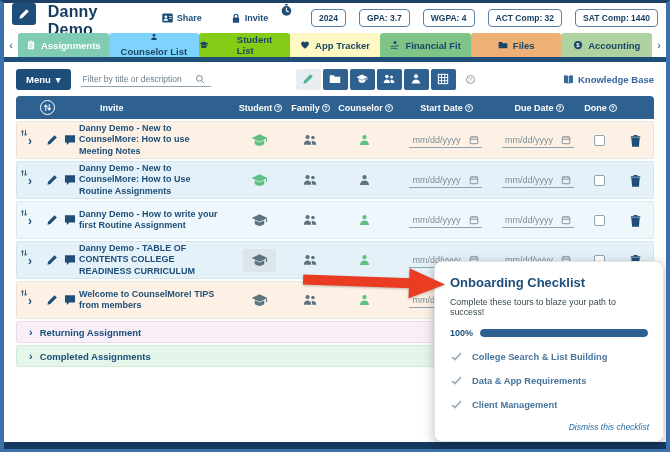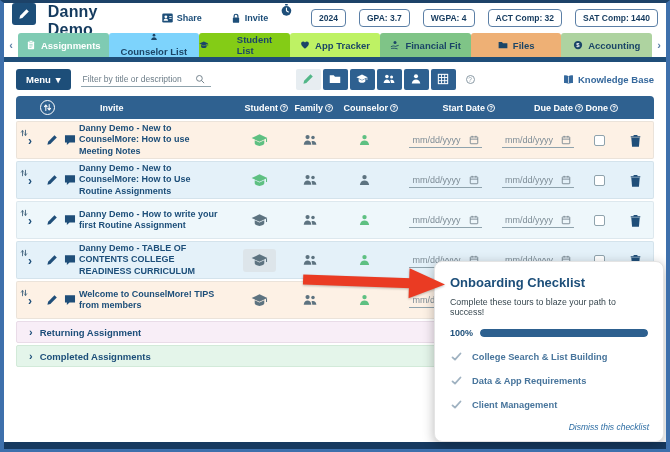--- a/index.html
+++ b/index.html
@@ -50,21 +50,21 @@
     font-size:6.5px; line-height:8px; text-align:center; display:inline-block;}
   .kb{ margin-left:auto; display:flex; align-items:center; gap:4px; background:none; border:none;
     color:#35689c; font-size:9.5px; font-weight:700; cursor:pointer;}
   .kb .ic{ width:11px; height:11px;}
 
   
   .tablewrap{ margin:2px 12px 0 12px; }
   .grid{ display:grid; grid-template-columns:26px 18px 18px 1fr 55px 45px 65px 97px 88px 35px 36px; }
   .thead{ background:#2f6190; color:#fff; height:23px; align-items:center; border-radius:4px 4px 0 0;
     font-size:9px; font-weight:700;}
-  .th{ display:flex; align-items:center; justify-content:flex-end; gap:2px;}
+  .th{ display:flex; align-items:center; justify-content:center; gap:2px;}
   .th.sorter{ grid-column:1/4; justify-content:center;}
   .th.title-h{ justify-content:flex-start; padding-left:22px;}
   .th .q-circle{ border-color:#fff; color:#fff; width:8px; height:8px; font-size:6px; line-height:7px;}
   .sort-circle{ width:15px; height:15px; border:1.4px solid #fff; border-radius:50%;
     display:flex; align-items:center; justify-content:center; color:#fff;}
   .sort-circle .ic{ width:9px; height:9px;}
 
   .row{ position:relative; height:38px; margin-top:2px; align-items:center;
     border:1px solid rgba(20,60,90,.08); border-radius:2px;}
   .row.peach{ background:#fdf1e5; }
@@ -264,21 +264,21 @@
     <span>Counselor List</span>
   </div>
 
   <div class="tab" style="background: #84cc16; gap: 28px;">
     <svg class="tab-ic">
             <use href="#i-gradcap"></use>
           </svg>
     <span>Student List</span>
   </div>
 
-  <div class="tab" style="background: #bef264;">
+  <div class="tab" style="background: #fef9c3;">
     <svg class="tab-ic">
             <use href="#i-heart"></use>
           </svg>
     <span>App Tracker</span>
   </div>
 
   <div class="tab" style="background: rgb(127, 196, 135);">
     <svg class="tab-ic">
             <use href="#i-hand"></use>
           </svg>

